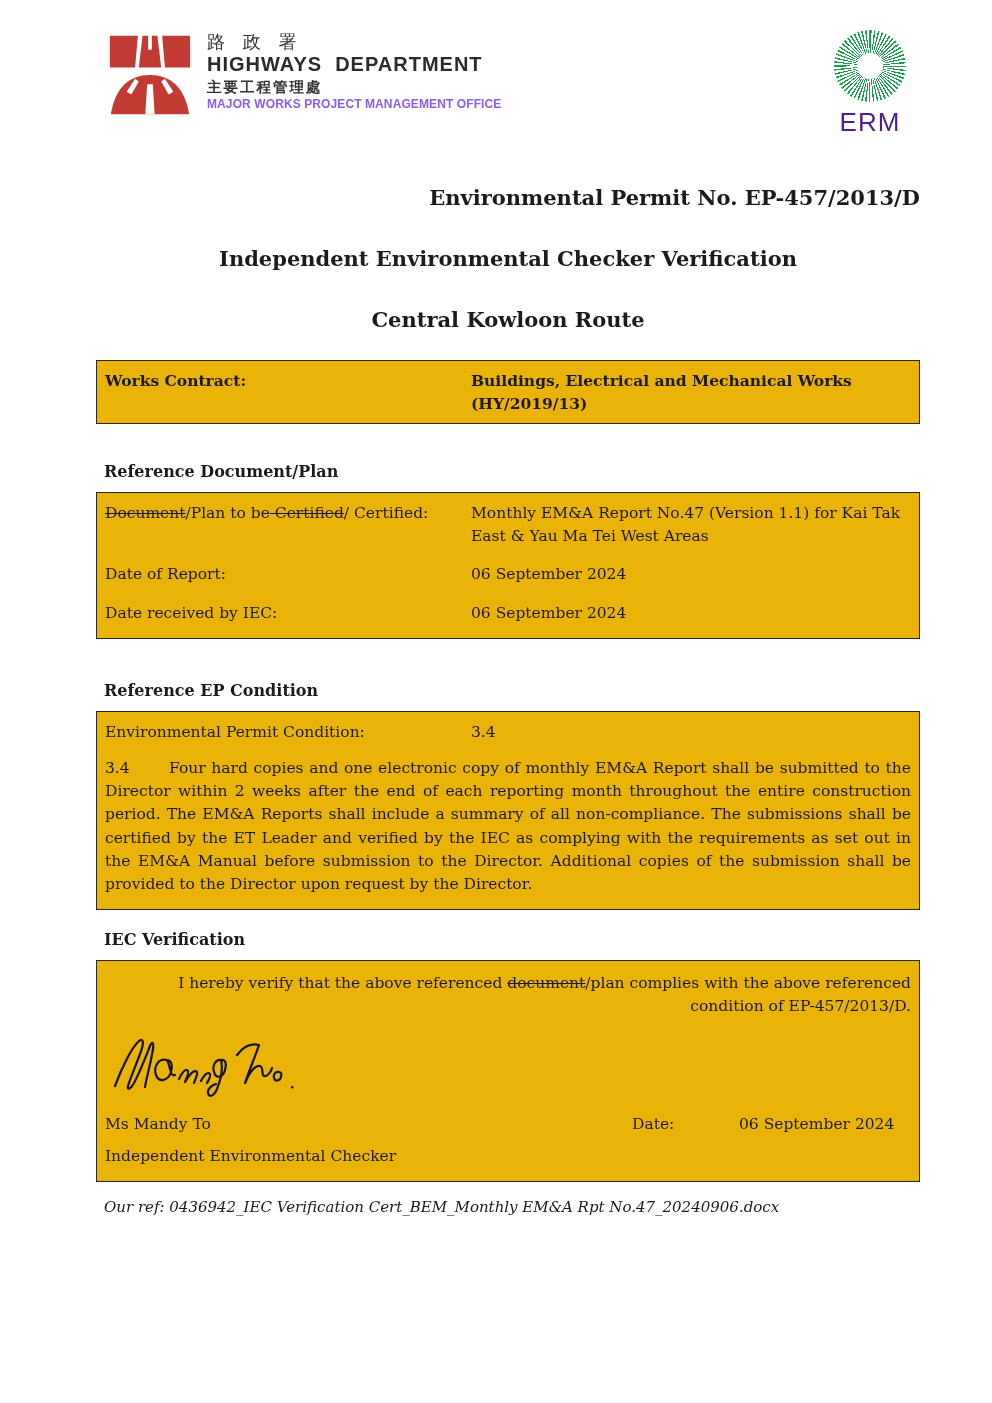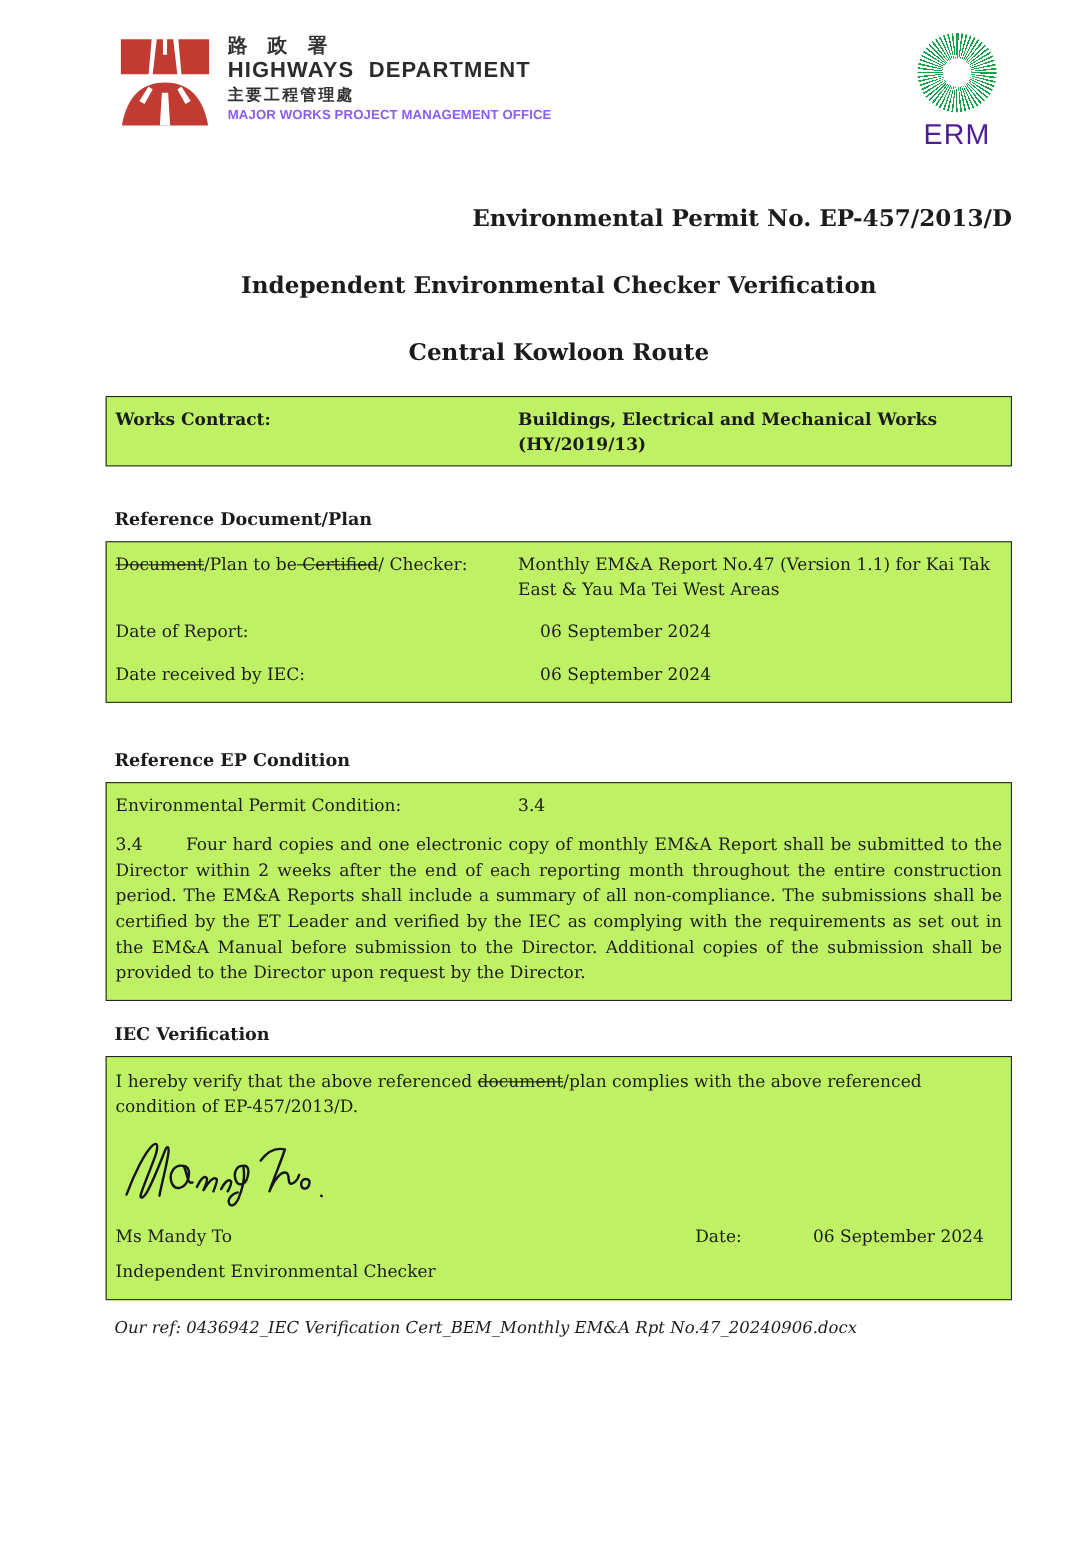--- a/index.html
+++ b/index.html
@@ -9,21 +9,21 @@
     font-family:"DejaVu Serif", serif;
     font-size:15.5px; line-height:1.5;
     position:relative; overflow:hidden;
   }
   .content { margin:0 72px 0 96px; }
 
   
   .header { display:flex; justify-content:space-between; align-items:flex-start; padding:30px 86px 0 108px; }
   .hyd { display:flex; align-items:flex-start; }
   .hyd-text { margin-left:15px; margin-top:2px; }
-  .hyd-cn  { font-family:"DejaVu Sans", sans-serif; font-size:18px; font-weight:bold; letter-spacing:6px; color:#333; line-height:1.15; }
+  .hyd-cn  { font-family:"DejaVu Sans", sans-serif; font-size:18px; font-weight:normal; letter-spacing:6px; color:#333; line-height:1.15; }
   .hyd-en  { font-family:"Liberation Sans", sans-serif; font-size:20px; font-weight:bold; letter-spacing:1px; color:#2b2b2b; line-height:1.15; white-space:pre; }
   .hyd-cn2 { font-family:"DejaVu Sans", sans-serif; font-size:14.5px; font-weight:bold; letter-spacing:2px; color:#333; line-height:1.3; margin-top:2px; }
   .hyd-en2 { font-family:"Liberation Sans", sans-serif; font-size:12px; font-weight:bold; color:#8b5cf6; line-height:1.2; letter-spacing:0.1px; }
 
   .erm { display:flex; flex-direction:column; align-items:center; margin-top:0; }
   .erm-burst {
     width:72px; height:72px; border-radius:50%;
     background:repeating-conic-gradient(#1aa04a 0deg 2.6deg, #ffffff 2.6deg 6.4deg);
     position:relative;
   }
@@ -32,41 +32,41 @@
   }
   .erm-word { font-family:"Liberation Sans", sans-serif; font-size:26px; color:#4c1d95; letter-spacing:1px; margin-top:1px; }
 
   
   .doc-title { text-align:center; font-weight:bold; font-size:21px; line-height:1.2; margin:0; }
   .t1 { margin-top:43px;text-align:right; }
   .t2 { margin-top:36px; }
   .t3 { margin-top:36px; }
 
   
-  .box { border:1.5px solid #262626; padding:9px 8px 13px 8px; background:#bef264; }
+  .box { border:1.5px solid #262626; padding:9px 8px 13px 8px; background:#eab308; }
   .box1 { margin-top:27px; padding:8px; }
   .row { display:flex; }
   .row .lbl { flex:0 0 366px; }
   .row .val { flex:1; }
   .bold { font-weight:bold; }
   .pre-space { white-space:pre-wrap; }
   .strike { text-decoration:line-through; }
 
   .section-heading { font-weight:bold; font-size:16px; margin:0 0 9px 8px; line-height:1.3; }
   .sh1 { margin-top:38px; }
   .sh2 { margin-top:42px; }
   .sh3 { margin-top:20px; }
 
-  .box2 .row + .row { margin-top:15px;gap:20px; }
+  .box2 .row + .row { margin-top:15px; }
 
   .box3 .subheading { margin-top:15px; }
   .clause { text-align:justify; margin-top:13px; }
   .clause-num { display:inline-block; width:64px; }
 
-  .statement { margin-top:2px; }
+  .statement { margin-top:2px;text-align:right; }
   .signature-wrap { margin:16px 0 0 4px; height:66px; }
   .name-row { display:flex; margin-top:12px; align-items:baseline; }
   .name-row .sig-name { flex:1; }
   .name-row .date-lbl { flex:0 0 107px; }
   .name-row .date-val { flex:0 0 172px; }
   .sig-title { margin-top:9px; }
 
   .our-ref { font-style:italic; margin:14px 0 0 8px; font-size:15px; }
 </style>
 </head>
@@ -112,21 +112,21 @@
     <div class="row">
       <span class="lbl bold">Works Contract:</span>
       <span class="val bold pre-space">Buildings, Electrical and Mechanical Works  (HY/2019/13)</span>
     </div>
   </div>
 
   <div class="section-heading sh1">Reference Document/Plan</div>
 
   <div class="box box2">
     <div class="row">
-      <span class="lbl"><span class="strike">Document</span><span class="pre-space">/Plan to be</span><span class="strike pre-space"> Certified</span><span>/ Checker:</span></span>
+      <span class="lbl"><span class="strike">Document</span><span class="pre-space">/Plan to be</span><span class="strike pre-space"> Certified</span><span>/ Certified:</span></span>
       <span class="val">Monthly EM&amp;A Report No.47 (Version 1.1) for Kai Tak East &amp; Yau Ma Tei West Areas</span>
     </div>
     <div class="row">
       <span class="lbl">Date of Report:</span>
       <span class="val">06 September 2024</span>
     </div>
     <div class="row">
       <span class="lbl">Date received by IEC:</span>
       <span class="val">06 September 2024</span>
     </div>

